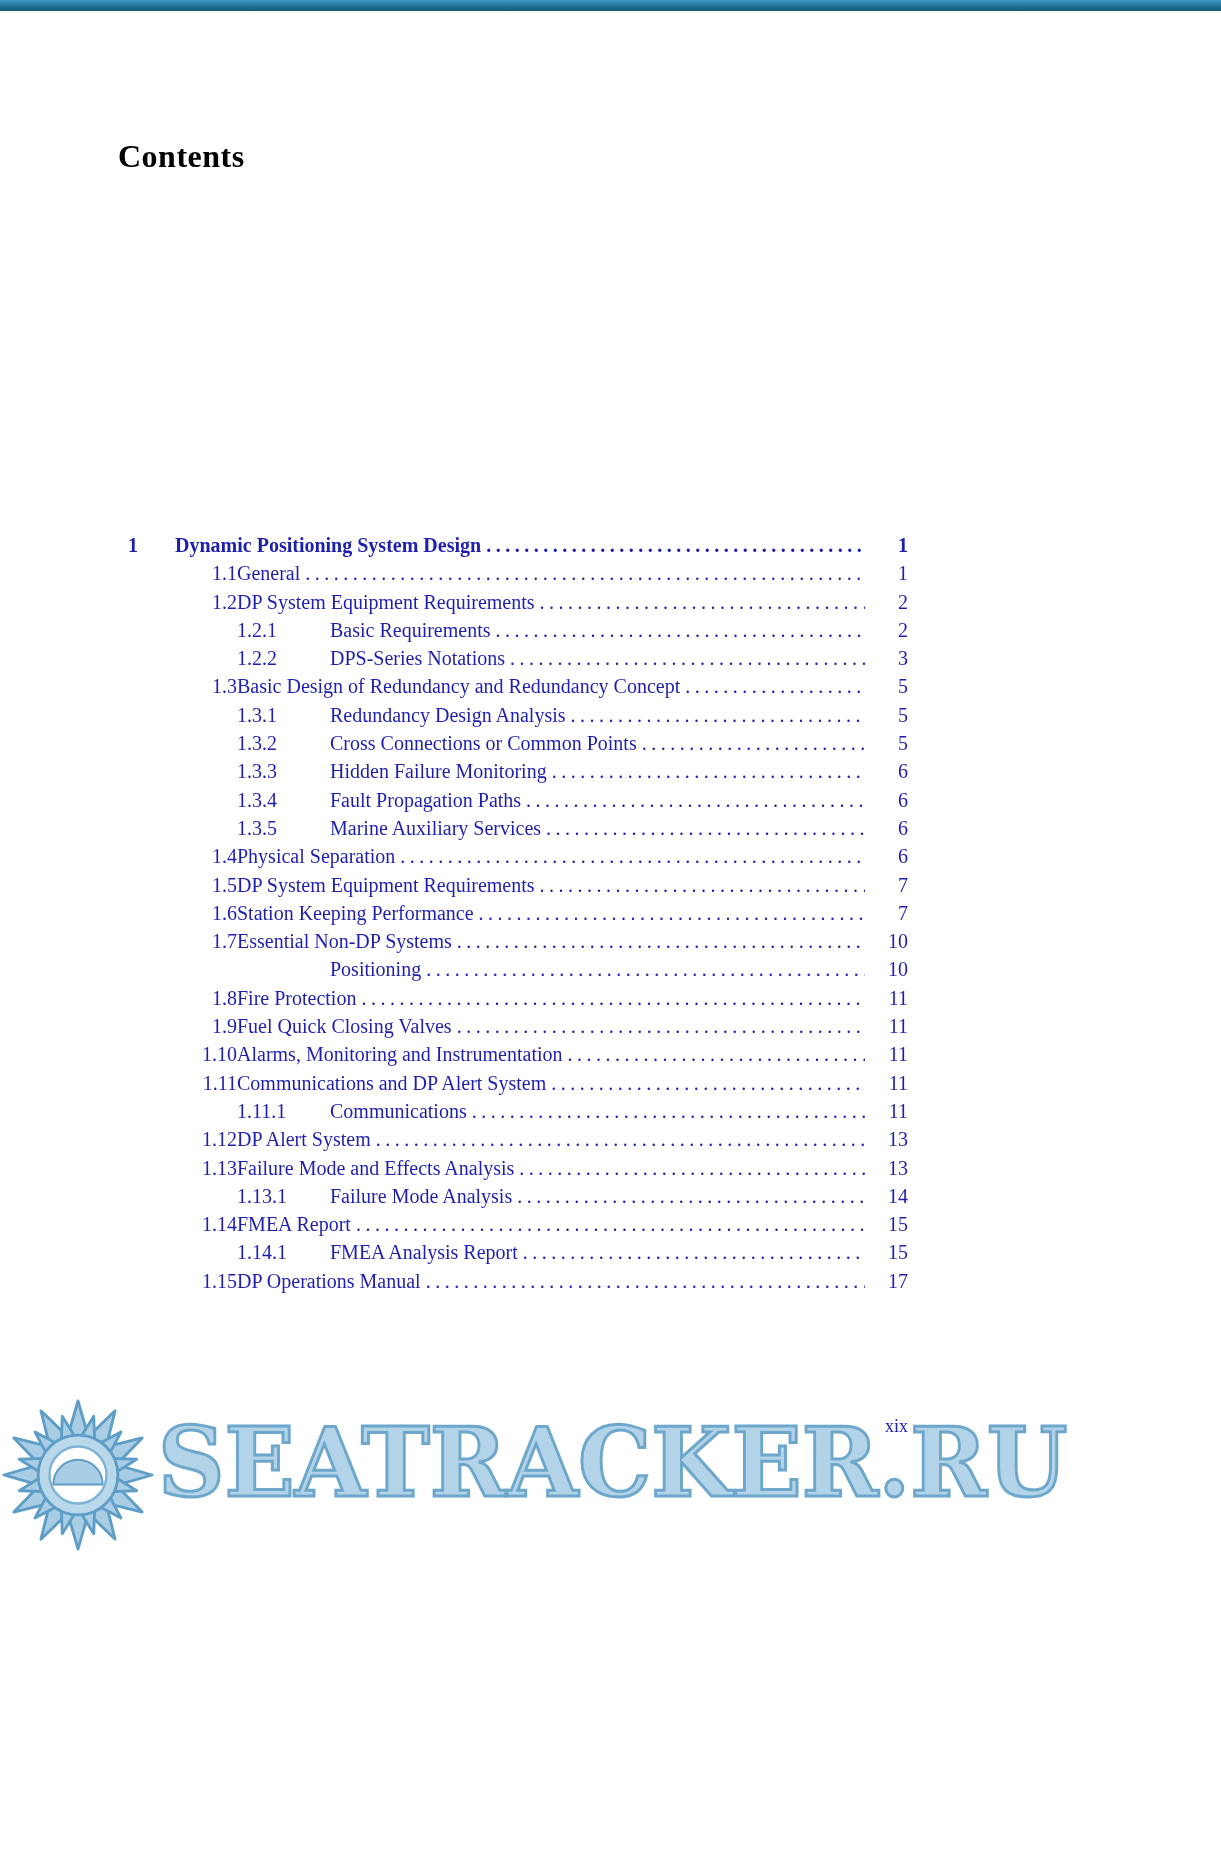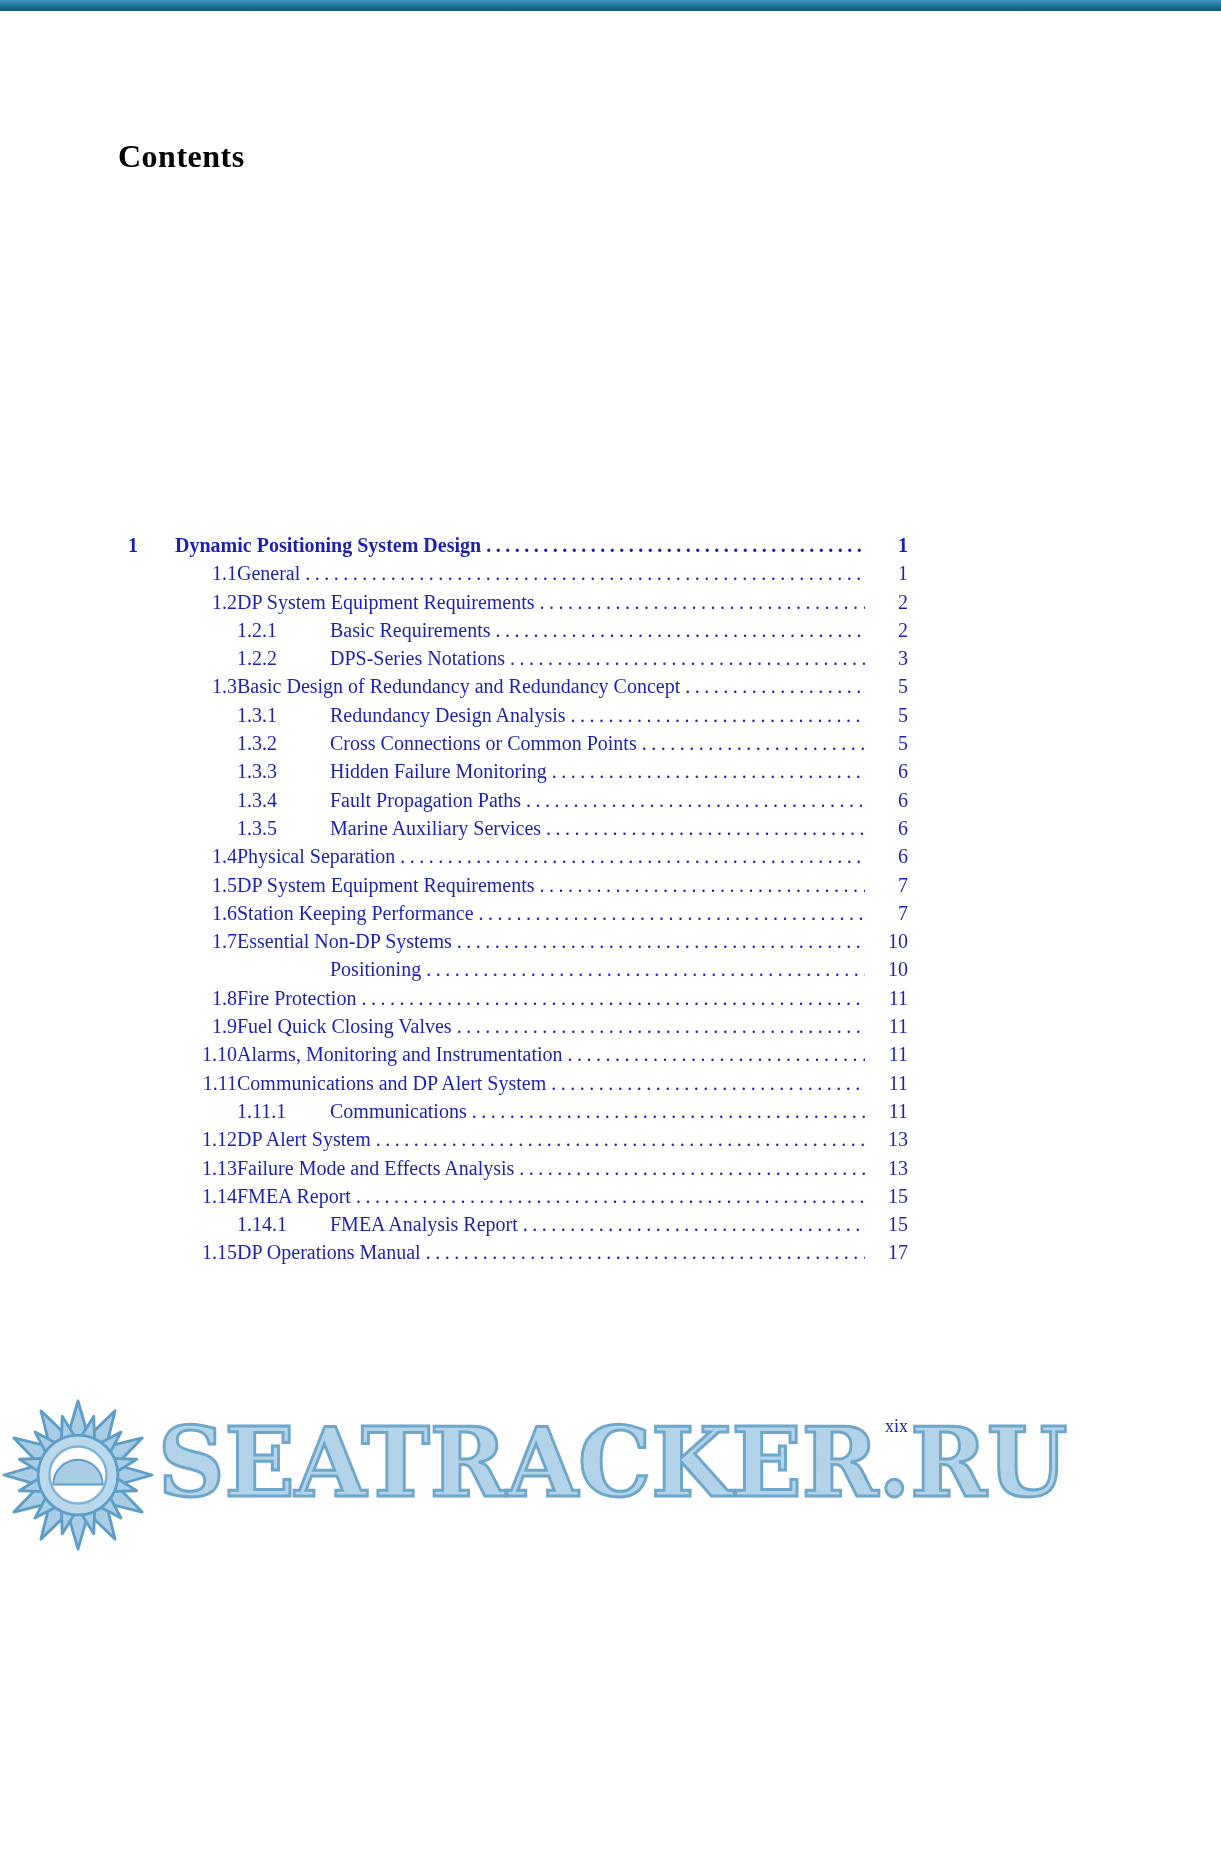--- a/index.html
+++ b/index.html
@@ -219,20 +219,26 @@
         <span class="toc-num">1.12</span>
         <span class="toc-label">DP Alert System</span>
         <span class="toc-leader"></span>
         <span class="toc-page">13</span>
       </div>
       <div class="toc-row level-1">
         <span class="toc-num">1.13</span>
         <span class="toc-label">Failure Mode and Effects Analysis</span>
         <span class="toc-leader"></span>
         <span class="toc-page">13</span>
+      </div>
+      <div class="toc-row level-2">
+        <span class="toc-num">1.13.1</span>
+        <span class="toc-label">Failure Mode Analysis</span>
+        <span class="toc-leader"></span>
+        <span class="toc-page">14</span>
       </div>
       <div class="toc-row level-1">
         <span class="toc-num">1.14</span>
         <span class="toc-label">FMEA Report</span>
         <span class="toc-leader"></span>
         <span class="toc-page">15</span>
       </div>
       <div class="toc-row level-2">
         <span class="toc-num">1.14.1</span>
         <span class="toc-label">FMEA Analysis Report</span>

